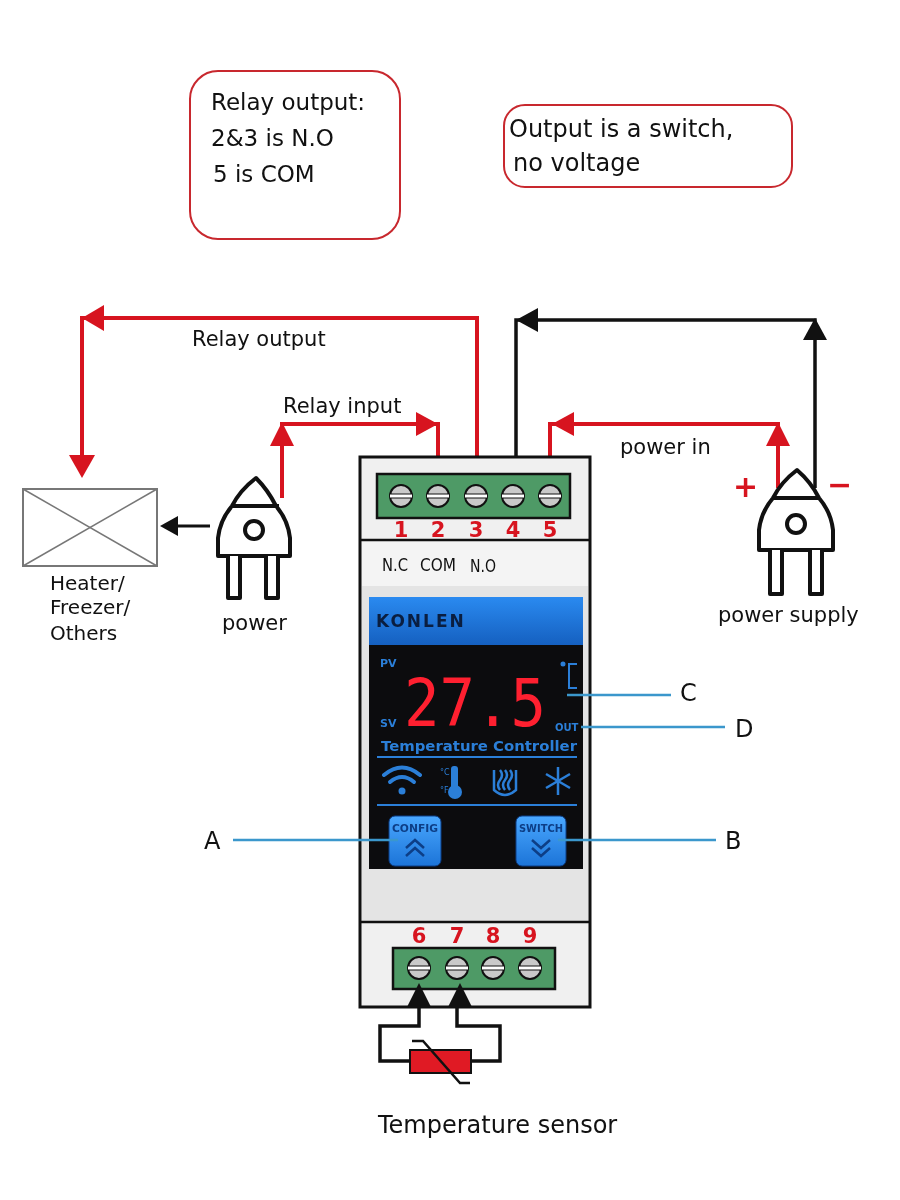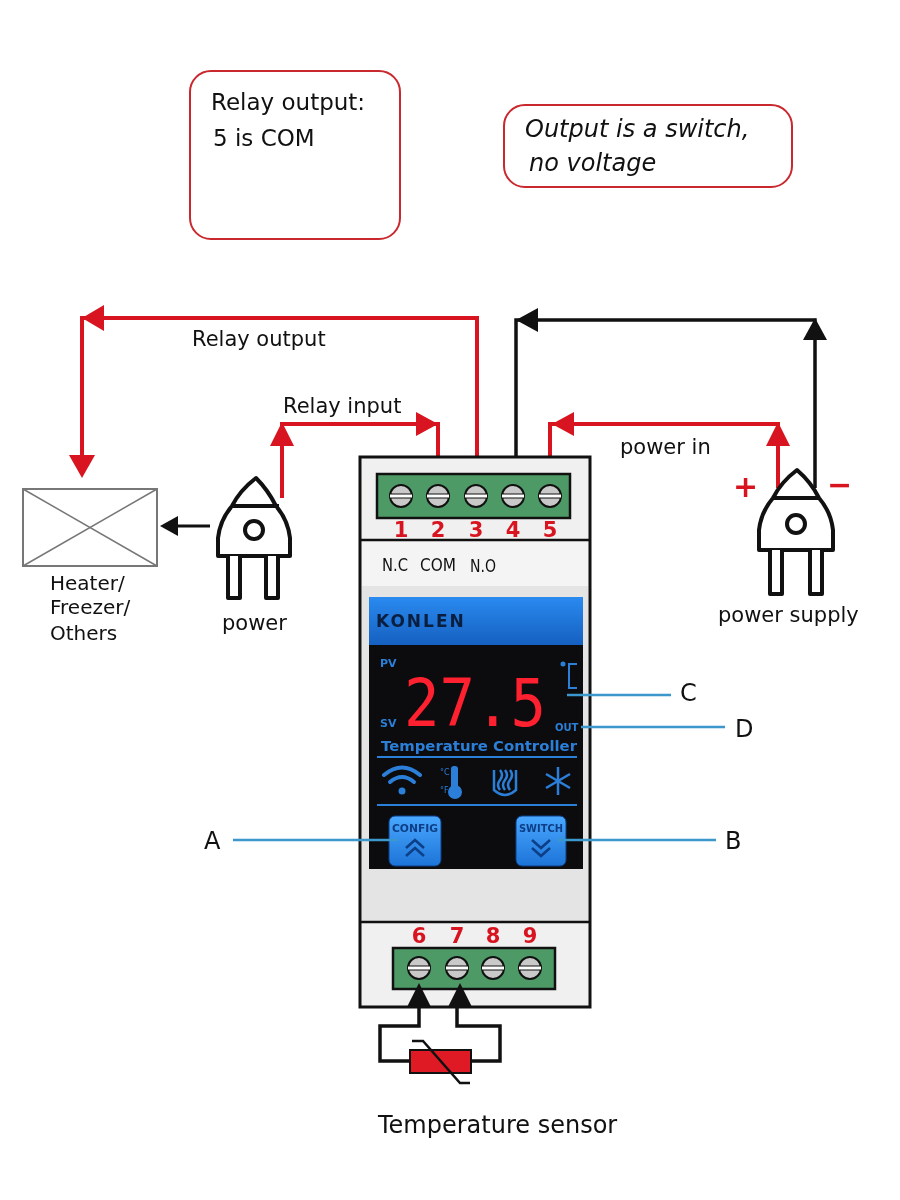--- a/index.html
+++ b/index.html
@@ -1,29 +1,30 @@
 <!DOCTYPE html>
 <html><head>
   <meta charset="utf-8">
   <style>
     html, body { margin: 0; padding: 0; background: #ffffff; }
     body { width: 900px; height: 1200px; position: relative; overflow: hidden; font-family: "DejaVu Sans", sans-serif; }
     svg#diagram { position: absolute; left: 0; top: 0; width: 900px; height: 1200px; }
     .lbl { font-family: "DejaVu Sans", sans-serif; fill: #111; }
     .note-box { position: absolute; border: 2px solid #c8282e; border-radius: 22px; background: #fff; box-sizing: border-box; font-family: "DejaVu Sans", sans-serif; color: #111; font-size: 23px; line-height: 36px; }
     .note-box div { white-space: pre; }
-    #note-relay { left: 189px; top: 70px; width: 212px; height: 170px; padding: 12px 0 0 18px; }
+    #note-relay { left: 189px; top: 70px; width: 212px; height: 170px; padding: 12px 0 0 18px; border-radius: 29px; }
     #note-relay div.l1 { margin-left: 2px; }
-    #note-output { left: 503px; top: 104px; width: 290px; height: 84px; padding: 6px 0 0 20px; line-height: 34px; font-size: 24px; font-style: italic; }
+    #note-output { left: 503px; top: 104px; width: 290px; height: 84px; padding: 6px 0 0 4px; line-height: 34px; font-size: 24px; }
   </style>
 </head>
 <body>
 
 <div class="note-box" id="note-relay">
   <div class="l1">Relay output:</div>
+  <div style="margin-left:2px">2&amp;3 is N.O</div>
   <div style="margin-left:4px">5 is COM</div>
 </div>
 <div class="note-box" id="note-output">
   <div>Output is a switch,</div>
   <div style="margin-left:4px">no voltage</div>
 </div>
 
 <svg id="diagram" viewBox="0 0 900 1200" xmlns="http://www.w3.org/2000/svg">
   <defs>
     <linearGradient id="lcdTop" x1="0" y1="0" x2="0" y2="1">

